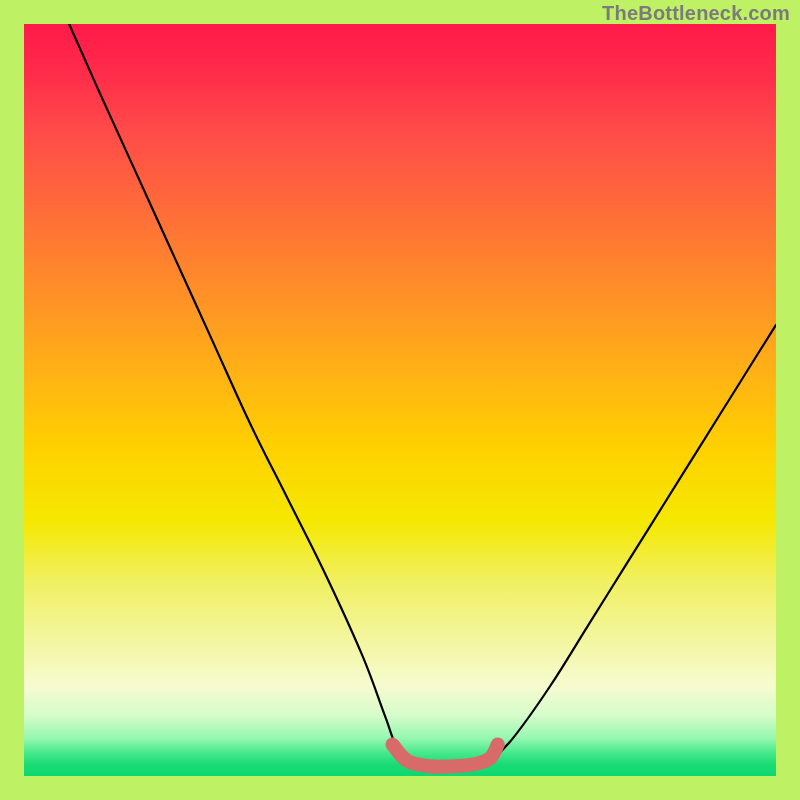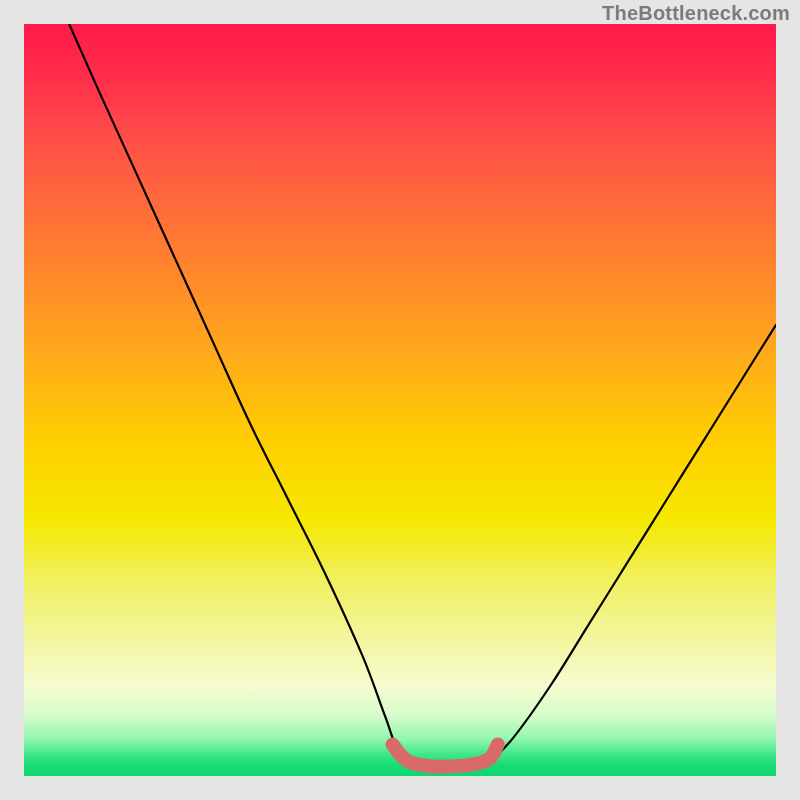--- a/index.html
+++ b/index.html
@@ -9,21 +9,21 @@
     height: 800px;
     background: #000;
     overflow: hidden;
   }
   .frame {
     position: absolute;
     top: 0;
     left: 0;
     width: 800px;
     height: 800px;
-    background: #e5e5e5;
+    background: #bef264;
   }
   .plot-area {
     position: absolute;
     top: 24px;
     left: 24px;
     width: 752px;
     height: 752px;
     overflow: hidden;
   }
   .gradient {

